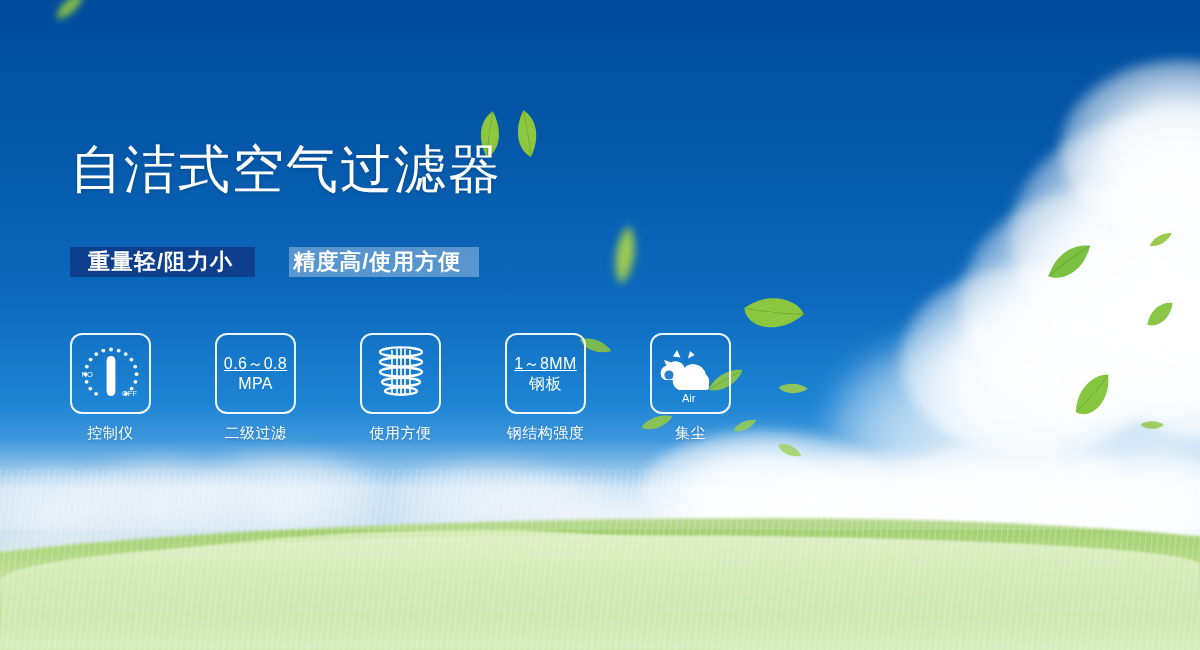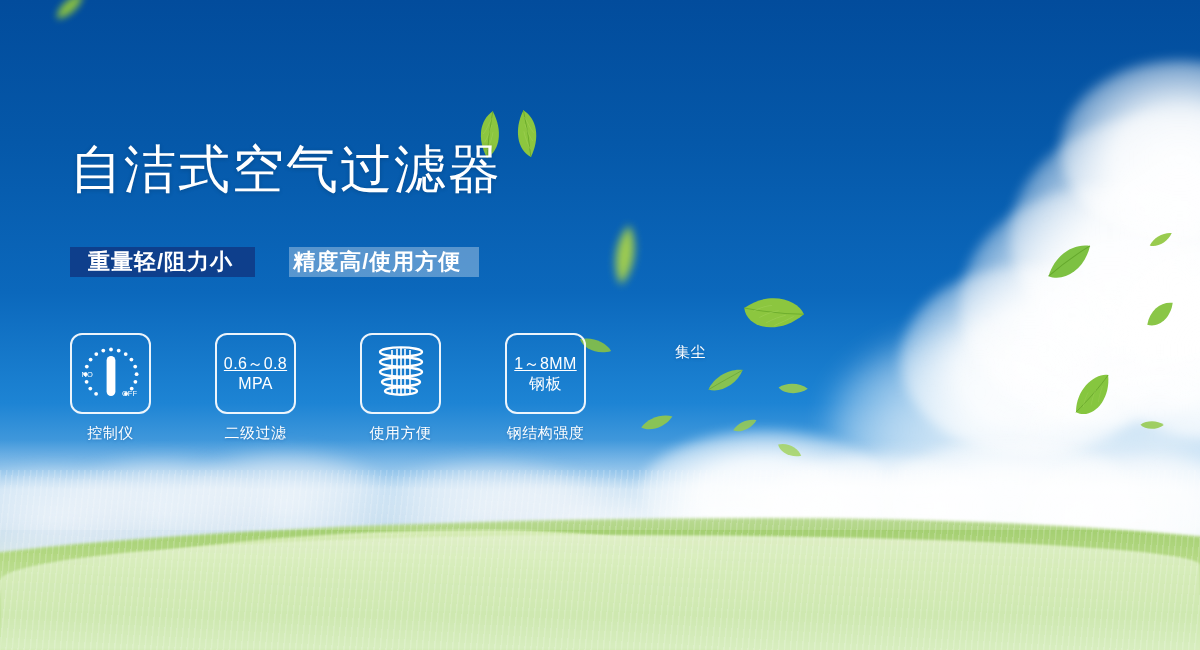--- a/index.html
+++ b/index.html
@@ -384,17 +384,34 @@
 
     <div class="feature">
       <div class="fbox">
         <div class="t1">1～8MM</div>
         <div class="t2">钢板</div>
       </div>
       <div class="flabel">钢结构强度</div>
     </div>
 
     <div class="feature">
+      <div class="fbox">
+        <svg width="68" height="60" viewBox="0 0 68 60">
+          <g fill="#ffffff">
+
+            <path d="M20 6 l3.5 7.5 -7.5 -1 Z"></path>
+            <path d="M33 7 l-2 7.6 6.6 -3.6 Z"></path>
+            <path d="M7 16 l7.4 2.4 -4 5.6 Z"></path>
+
+            <path d="M8 36 a7.5 7.5 0 0 1 3.2 -14.3 a9 9 0 0 1 16.4 2.2 a7 7 0 0 1 -0.6 12.1 Z"></path>
+            <circle cx="12" cy="31" r="4.6" fill="#2a7fd0"></circle>
+
+            <path d="M22 46 a9.5 9.5 0 0 1 2.4 -18.4 a13 13 0 0 1 24.5 2.8 a9.6 9.6 0 0 1 -1.4 15.6 Z"></path>
+            <rect x="20" y="40" width="32" height="6" rx="3"></rect>
+          </g>
+          <text x="25" y="58" fill="#ffffff" font-size="11" font-family="Liberation Sans, sans-serif">Air</text>
+        </svg>
+      </div>
       <div class="flabel">集尘</div>
     </div>
 
   </div>
 </div>
 
 </body></html>

